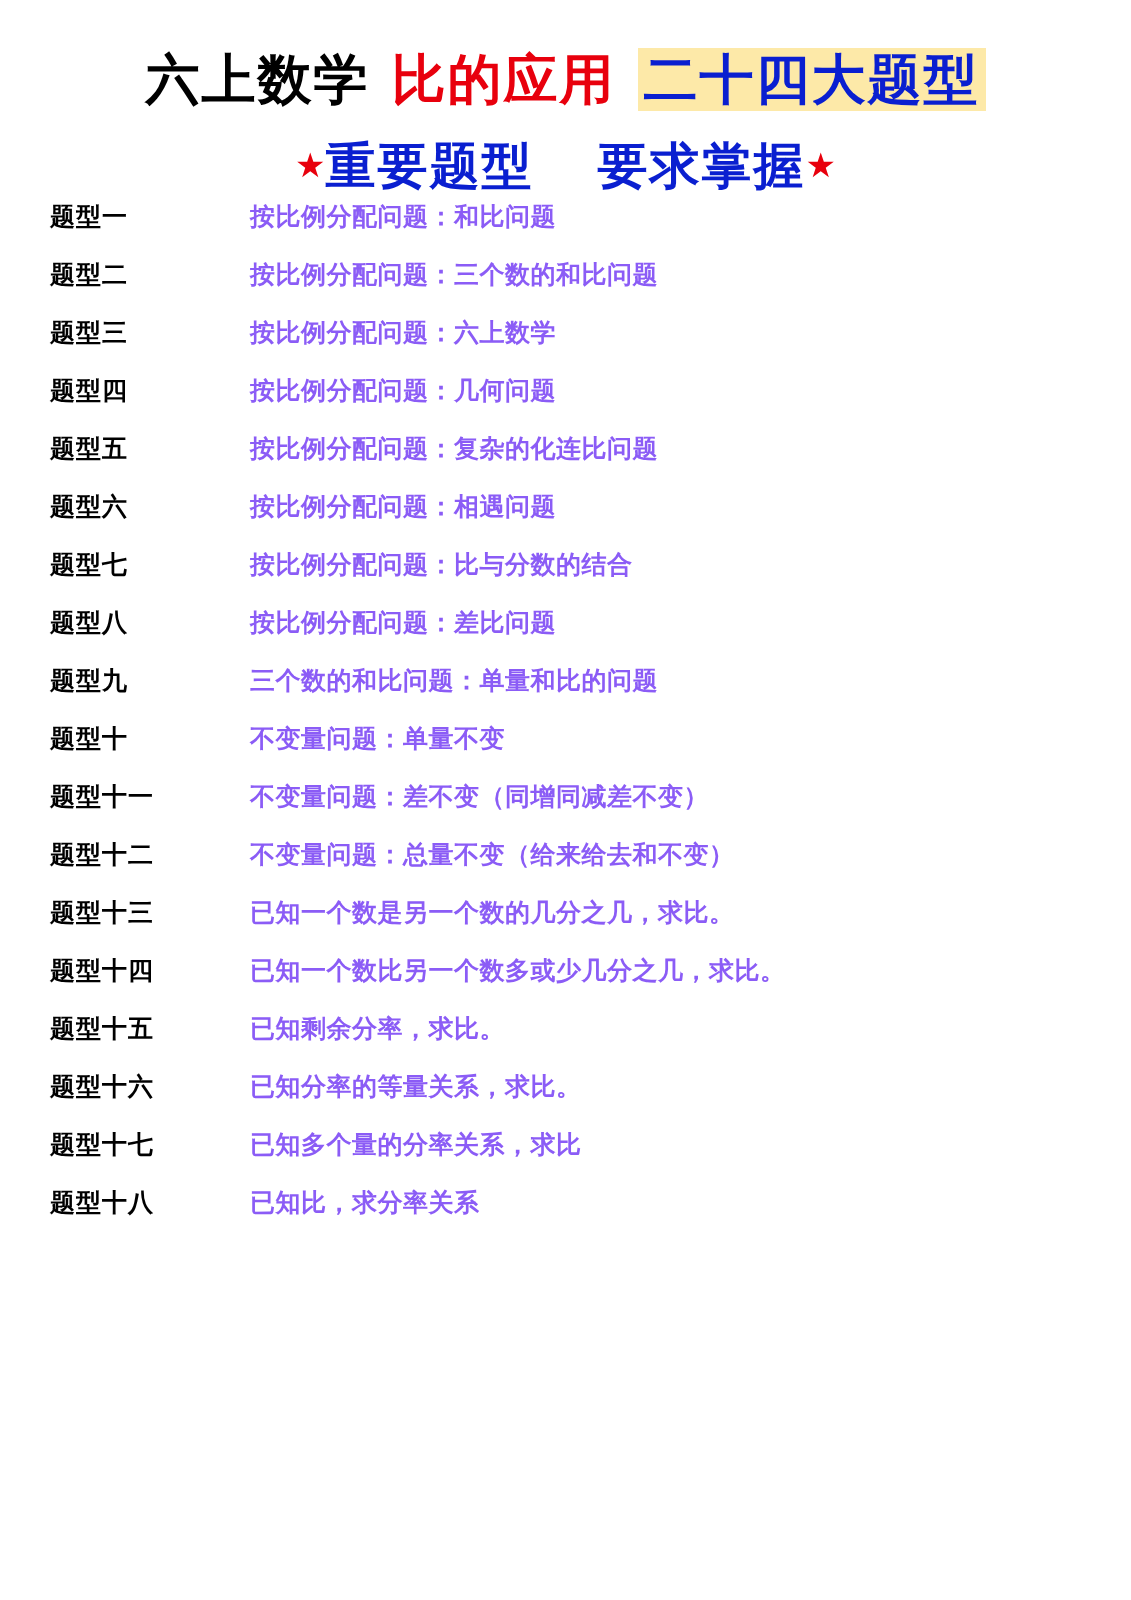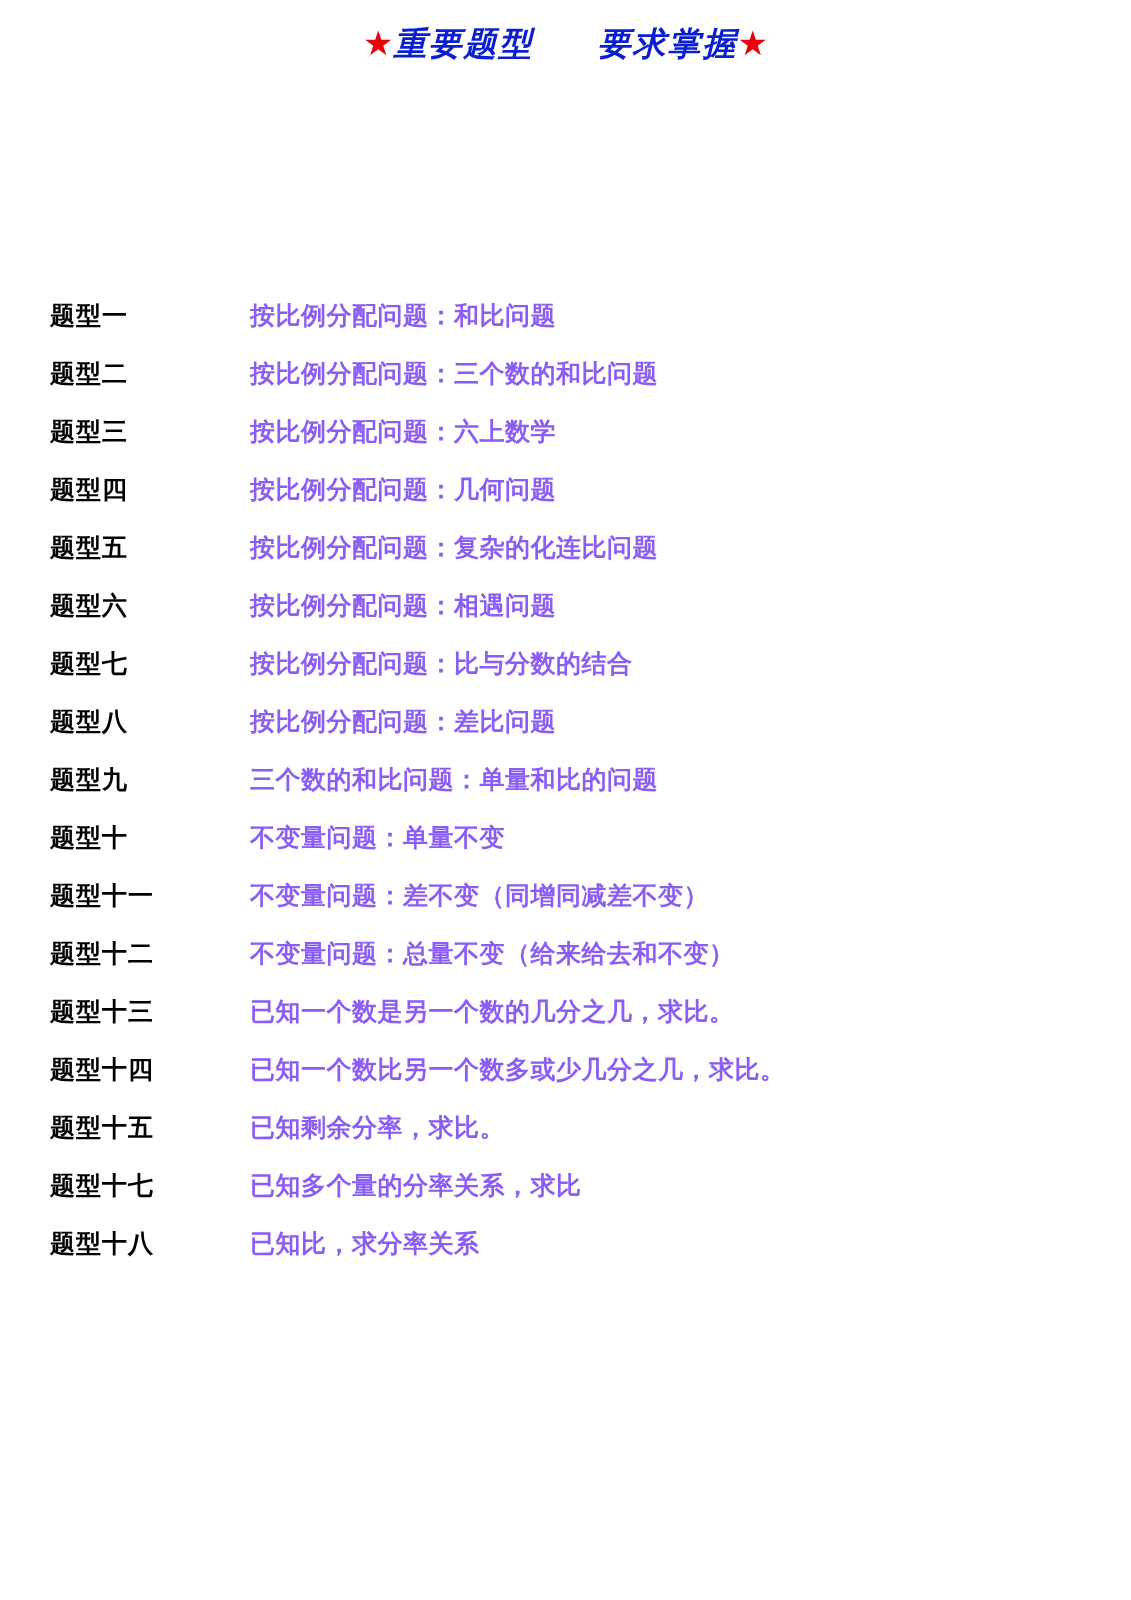--- a/index.html
+++ b/index.html
@@ -53,33 +53,31 @@
   }
   .sub-star {
     color: #e8000d;
     font-size: 34px;
     line-height: 1;
     position: relative;
     top: -2px;
   }
   .sub-text {
     color: #0a1fd0;
-    font-size: 33px;
+    font-size: 50px;
     font-weight: bold;
     letter-spacing: 2px;
-    font-style: italic;
   }
   .sub-gap {
     display: inline-block;
     width: 64px;
   }
 
   
   .list {
-    margin-top: 232px;
     padding-left: 50px;
     padding-right: 52px;
   }
   .list-item {
     display: flex;
     align-items: baseline;
     margin-bottom: 25px;
   }
   .item-no {
     width: 200px;
@@ -94,20 +92,25 @@
     font-weight: bold;
     color: #8b5cf6;
     letter-spacing: 0.5px;
   }
 </style>
 </head>
 <body>
 
 <div class="page">
 
+  <div class="title-row">
+    <span class="title-seg title-black">六上数学</span>
+    <span class="title-seg title-red">比的应用</span>
+    <span class="title-seg title-blue">二十四大题型</span>
+  </div>
 
   <div class="subtitle-row">
     <span class="sub-star">★</span>
     <span class="sub-text">重要题型</span>
     <span class="sub-gap"></span>
     <span class="sub-text">要求掌握</span>
     <span class="sub-star">★</span>
   </div>
 
   <div class="list">
@@ -166,20 +169,24 @@
     </div>
     <div class="list-item">
       <span class="item-no">题型十四</span>
       <span class="item-text">已知一个数比另一个数多或少几分之几，求比。</span>
     </div>
     <div class="list-item">
       <span class="item-no">题型十五</span>
       <span class="item-text">已知剩余分率，求比。</span>
     </div>
     <div class="list-item">
+      <span class="item-no">题型十六</span>
+      <span class="item-text">已知分率的等量关系，求比。</span>
+    </div>
+    <div class="list-item">
       <span class="item-no">题型十七</span>
       <span class="item-text">已知多个量的分率关系，求比</span>
     </div>
     <div class="list-item">
       <span class="item-no">题型十八</span>
       <span class="item-text">已知比，求分率关系</span>
     </div>
 
   </div>
 </div>

